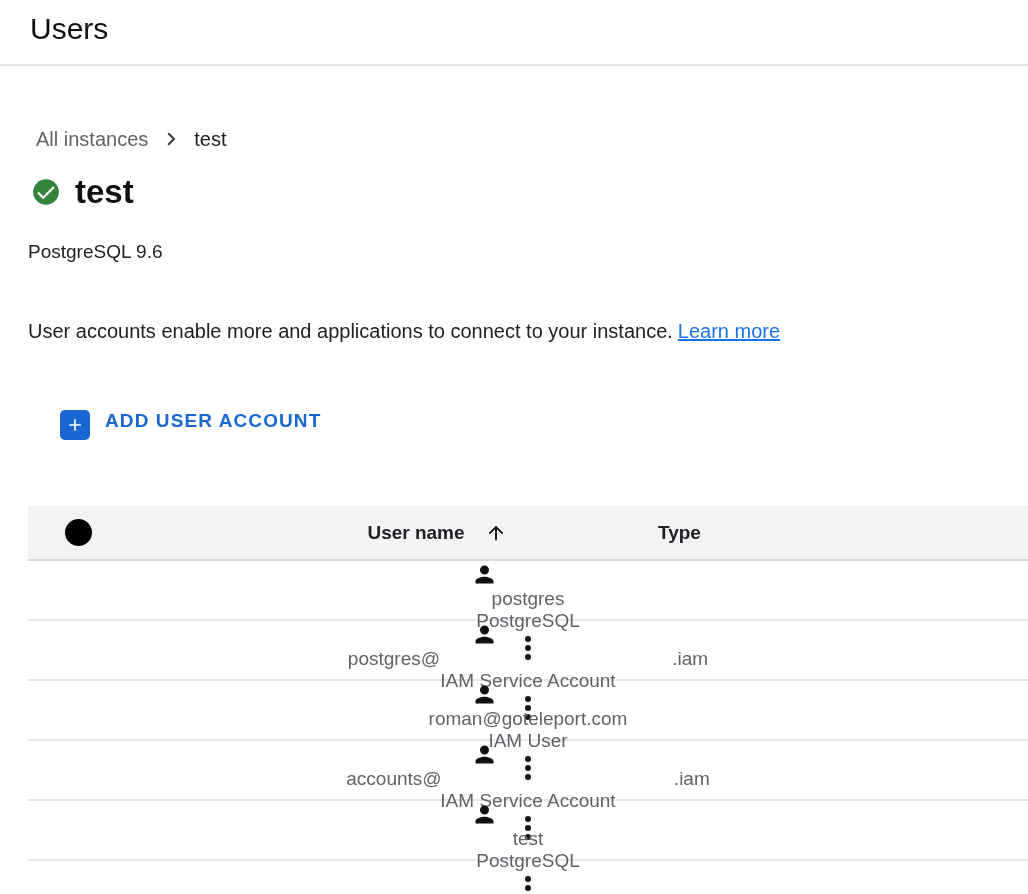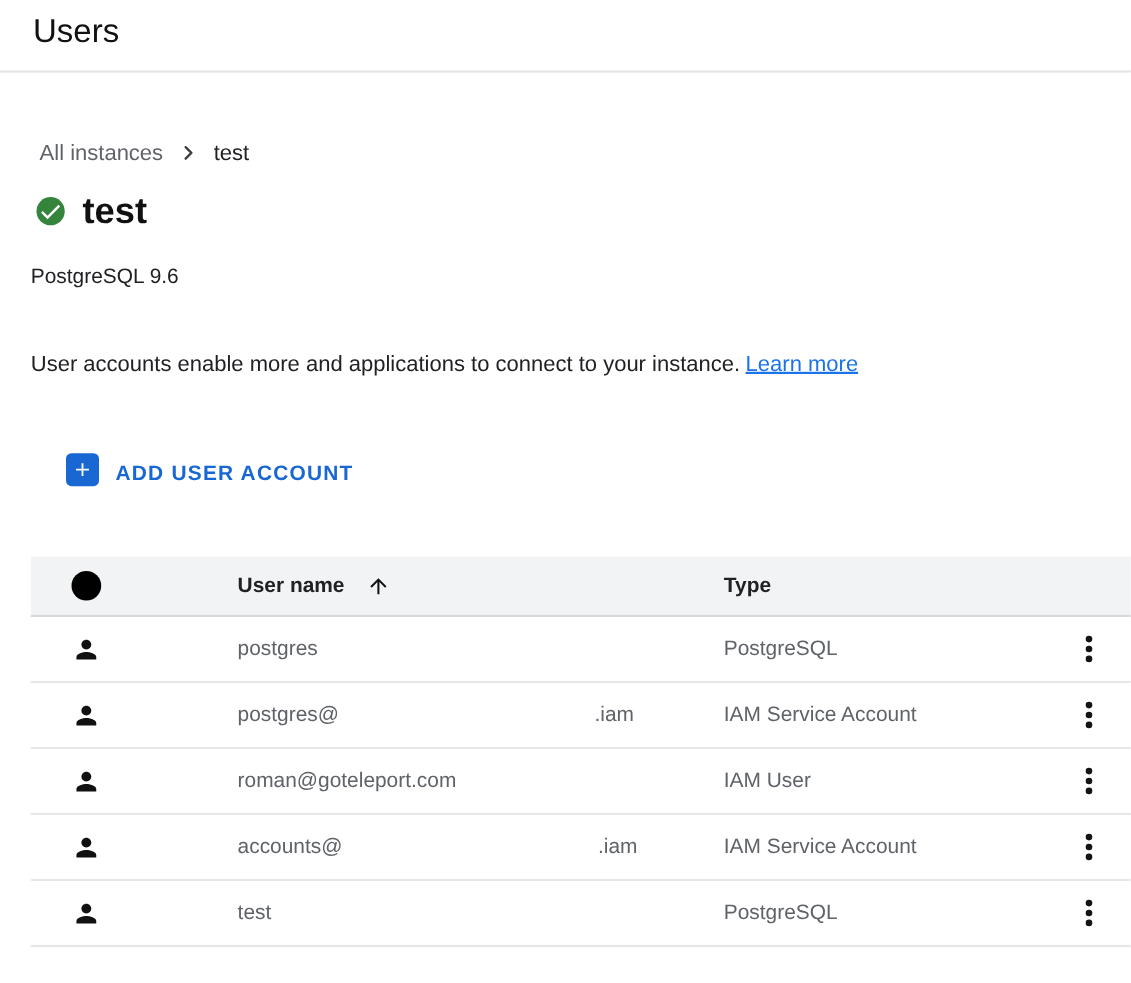--- a/index.html
+++ b/index.html
@@ -72,21 +72,21 @@
     color: #1a73e8;
     text-decoration: underline;
     margin-left: 5px;
     cursor: pointer;
     text-align: right;
   }
 
   .add-user {
     margin: 66px 0 0 32px;
     display: flex;
-    align-items: flex-end;
+    align-items: flex-start;
     gap: 15px;
     height: 32px;
     background: none;
     border: none;
     padding: 0;
     cursor: pointer;
     font-family: inherit;
     color: #1967d2;
     font-size: 19px;
     font-weight: 700;
@@ -108,24 +108,25 @@
     border-bottom: 2px solid #d8d8d8;
     display: flex;
     align-items: center;
   }
   .trow {
     height: 60px;
     border-bottom: 2px solid #e6e6e6;
     display: flex;
     align-items: center;
     background: #ffffff;
+    flex-direction: column;
   }
   .cell { display: flex; align-items: center; }
   .c-avatar { width: 188px; padding-left: 37px; }
-  .c-name  { width: 442px; font-size: 19px; color: #5f6368; white-space: pre; }
+  .c-name  { width: 442px; font-size: 19px; color: #5f6368; white-space: pre; justify-content: center; }
   .c-type  { flex: 1; font-size: 19px; color: #5f6368; }
   .c-actions { width: 76px; justify-content: center; }
 
   .thead .c-name, .thead .c-type {
     color: #202124;
     font-weight: 700;
   }
   .thead .sort-arrow { margin-left: 20px; display: flex; align-items: center; }
   .header-circle {
     width: 27px; height: 27px;

